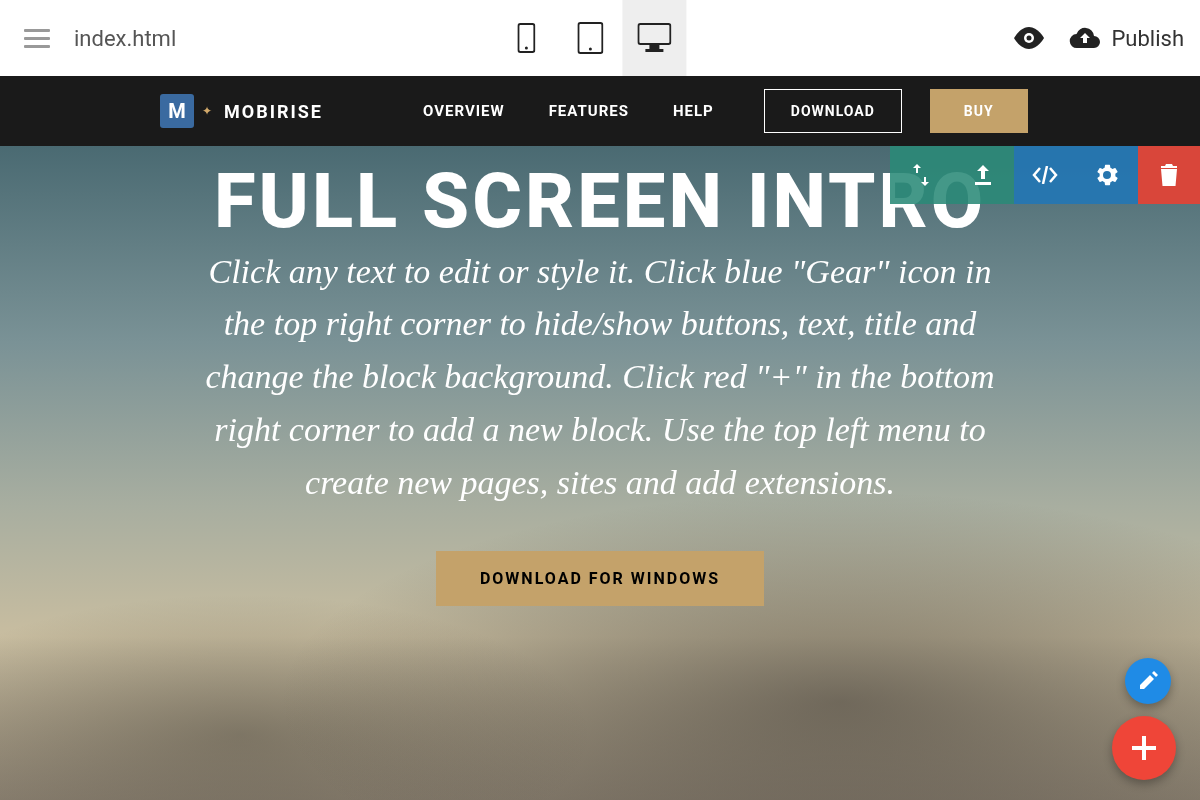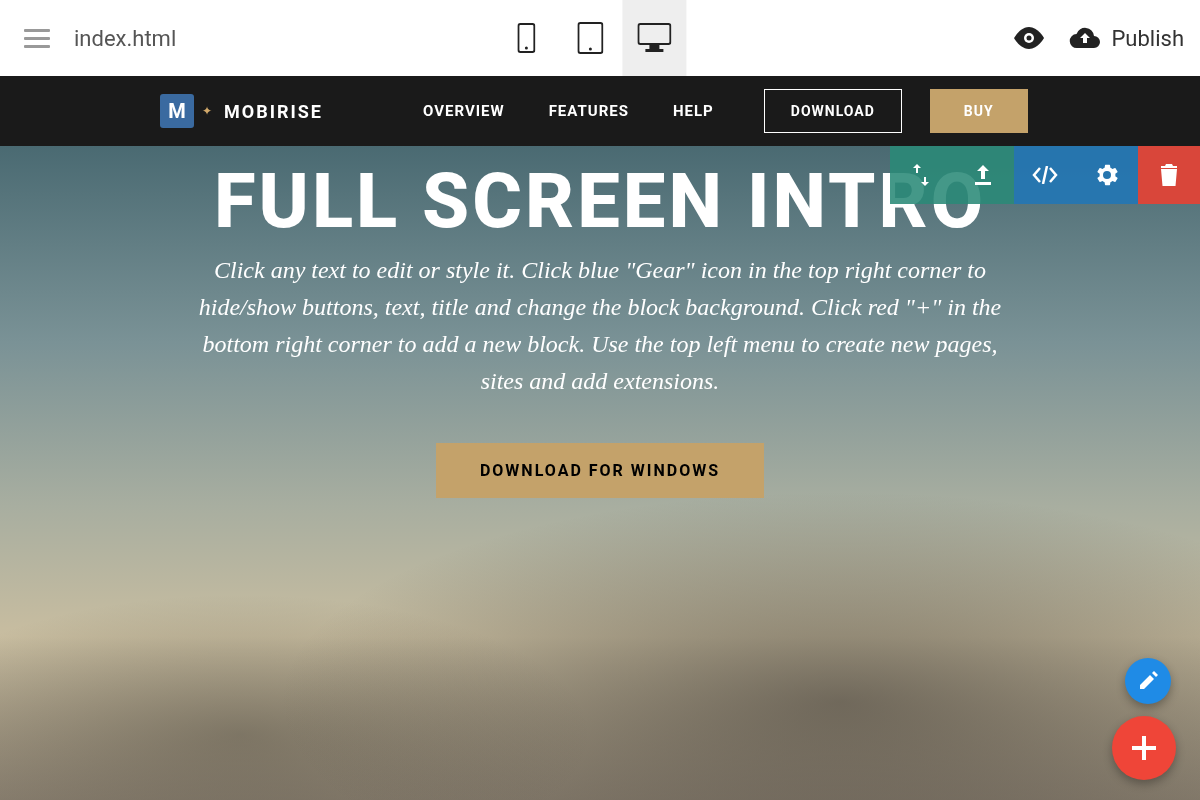--- a/index.html
+++ b/index.html
@@ -24,21 +24,21 @@
 .logo-rays { color: #d2a96a; font-size: 12px; margin-left: -4px; }
 .logo-text { color: #fff; font-weight: 700; font-size: 18px; letter-spacing: 2px; }
 .nav-links { display: flex; gap: 44px; margin-left: 90px; }
 .nav-link { color: #fff; font-weight: 700; font-size: 15px; letter-spacing: 1px; cursor: pointer; }
 .nav-btn { border: 1px solid #fff; color: #fff; padding: 13px 26px; font-weight: 700; font-size: 14px; letter-spacing: 1px; cursor: pointer; margin-left: 40px; }
 .nav-btn-buy { background: #c4a26a; border: none; color: #fff; padding: 14px 34px; font-weight: 700; font-size: 14px; letter-spacing: 1px; cursor: pointer; margin-left: 18px; }
 
 .hero { position: relative; height: 654px; background: linear-gradient(180deg, #4a6a72 0%, #7a9296 30%, #a8aea0 55%, #c8bda0 75%, #8a8070 100%); display: flex; flex-direction: column; align-items: center; padding-top: 16px; overflow: hidden; }
 .hero::before { content: ""; position: absolute; inset: 0; background: radial-gradient(ellipse 800px 300px at 70% 85%, rgba(60,55,50,0.55), transparent 70%), radial-gradient(ellipse 500px 200px at 20% 90%, rgba(70,65,55,0.4), transparent 70%); pointer-events:none; }
 .hero-title { color: #fff; font-size: 76px; font-weight: 800; letter-spacing: 3px; text-align: center; line-height: 1.05; position: relative; }
-.hero-desc { color: #fff; font-family: Georgia, "Times New Roman", serif; font-style: italic; font-size: 24px; text-align: center; max-width: 820px; margin-top: 10px; line-height: 1.55; position: relative; }
+.hero-desc { color: #fff; font-family: Georgia, "Times New Roman", serif; font-style: italic; font-size: 34px; text-align: center; max-width: 820px; margin-top: 4px; line-height: 1.55; position: relative; }
 .hero-buttons { display: flex; flex-direction: column; align-items: center; gap: 16px; margin-top: 42px; position: relative; }
 .btn-primary { background: #c4a26a; color: #000000; padding: 18px 44px; font-weight: 700; font-size: 16px; letter-spacing: 2px; cursor: pointer; }
 .btn-secondary { border: 2px solid #fff; color: #fff; padding: 16px 42px; font-weight: 700; font-size: 16px; letter-spacing: 2px; cursor: pointer; }
 
 .block-tools { position: absolute; top: 146px; right: 0; display: flex; height: 58px; }
 .tool { width: 62px; display: flex; align-items: center; justify-content: center; cursor: pointer; }
 .tool.teal { background: rgba(42,138,120,0.88); }
 .tool.blue { background: rgba(33,118,182,0.88); }
 .tool.red { background: #d9463a; }
 

